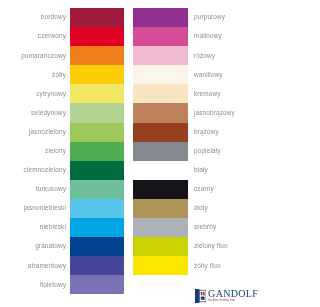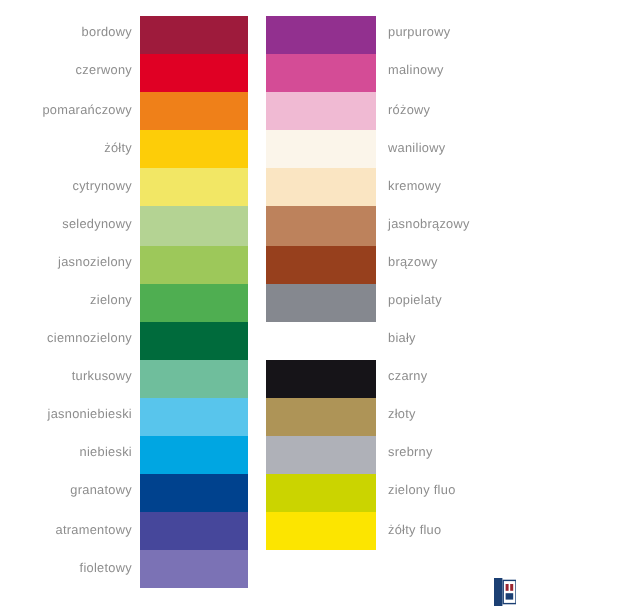--- a/index.html
+++ b/index.html
@@ -208,15 +208,19 @@
   <div id="brand-logo">
     <span class="logo-mark">
       <svg viewBox="0 0 11 14" width="11" height="14" aria-hidden="true">
         <rect x="0" y="0" width="4.2" height="14" fill="#1b3f73"></rect>
         <rect x="4.6" y="1.2" width="6.4" height="11.6" fill="#ffffff" stroke="#1b3f73" stroke-width="0.7"></rect>
         <rect x="5.8" y="3" width="1.5" height="3.4" fill="#9a2530"></rect>
         <rect x="8.1" y="3" width="1.5" height="3.4" fill="#9a2530"></rect>
         <rect x="5.8" y="7.6" width="3.8" height="3.2" fill="#1b3f73"></rect>
       </svg>
     </span>
+    <span class="logo-wordmark">
+      <span class="logo-name">GANDOLF</span>
+      <span class="logo-tagline">the best clothing ever</span>
+    </span>
   </div>
 
 </div>
 
 </body></html>

